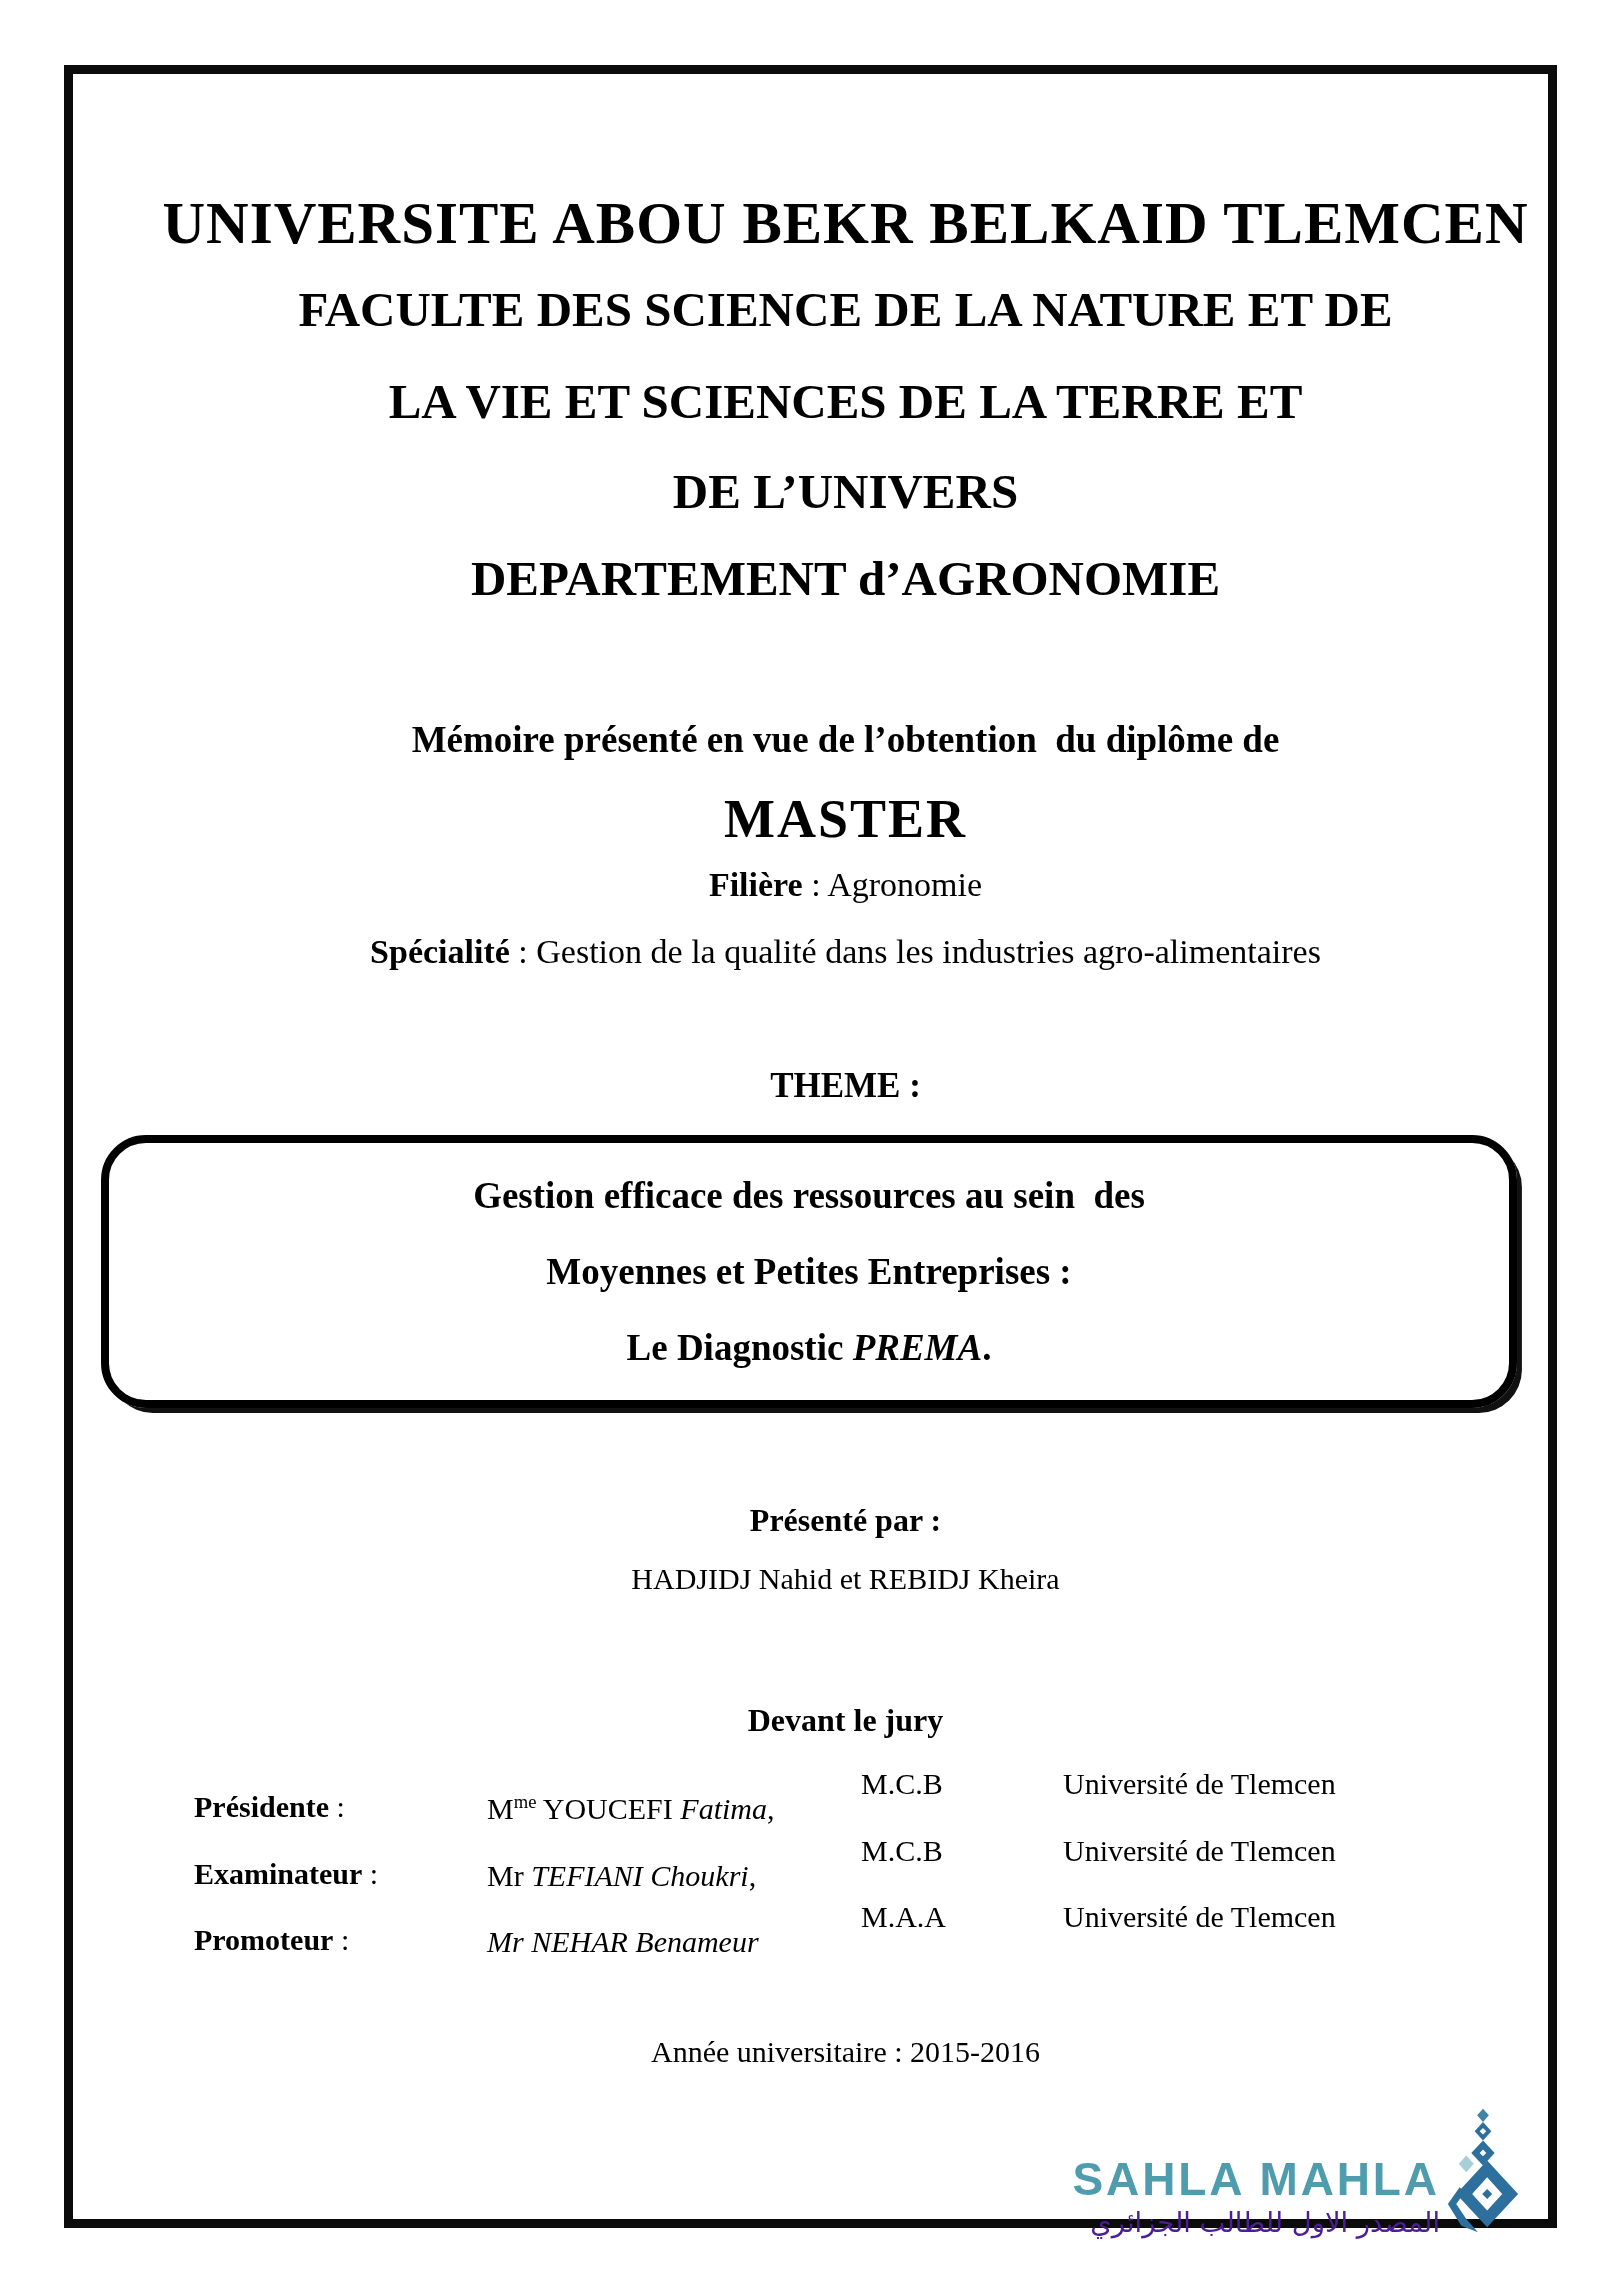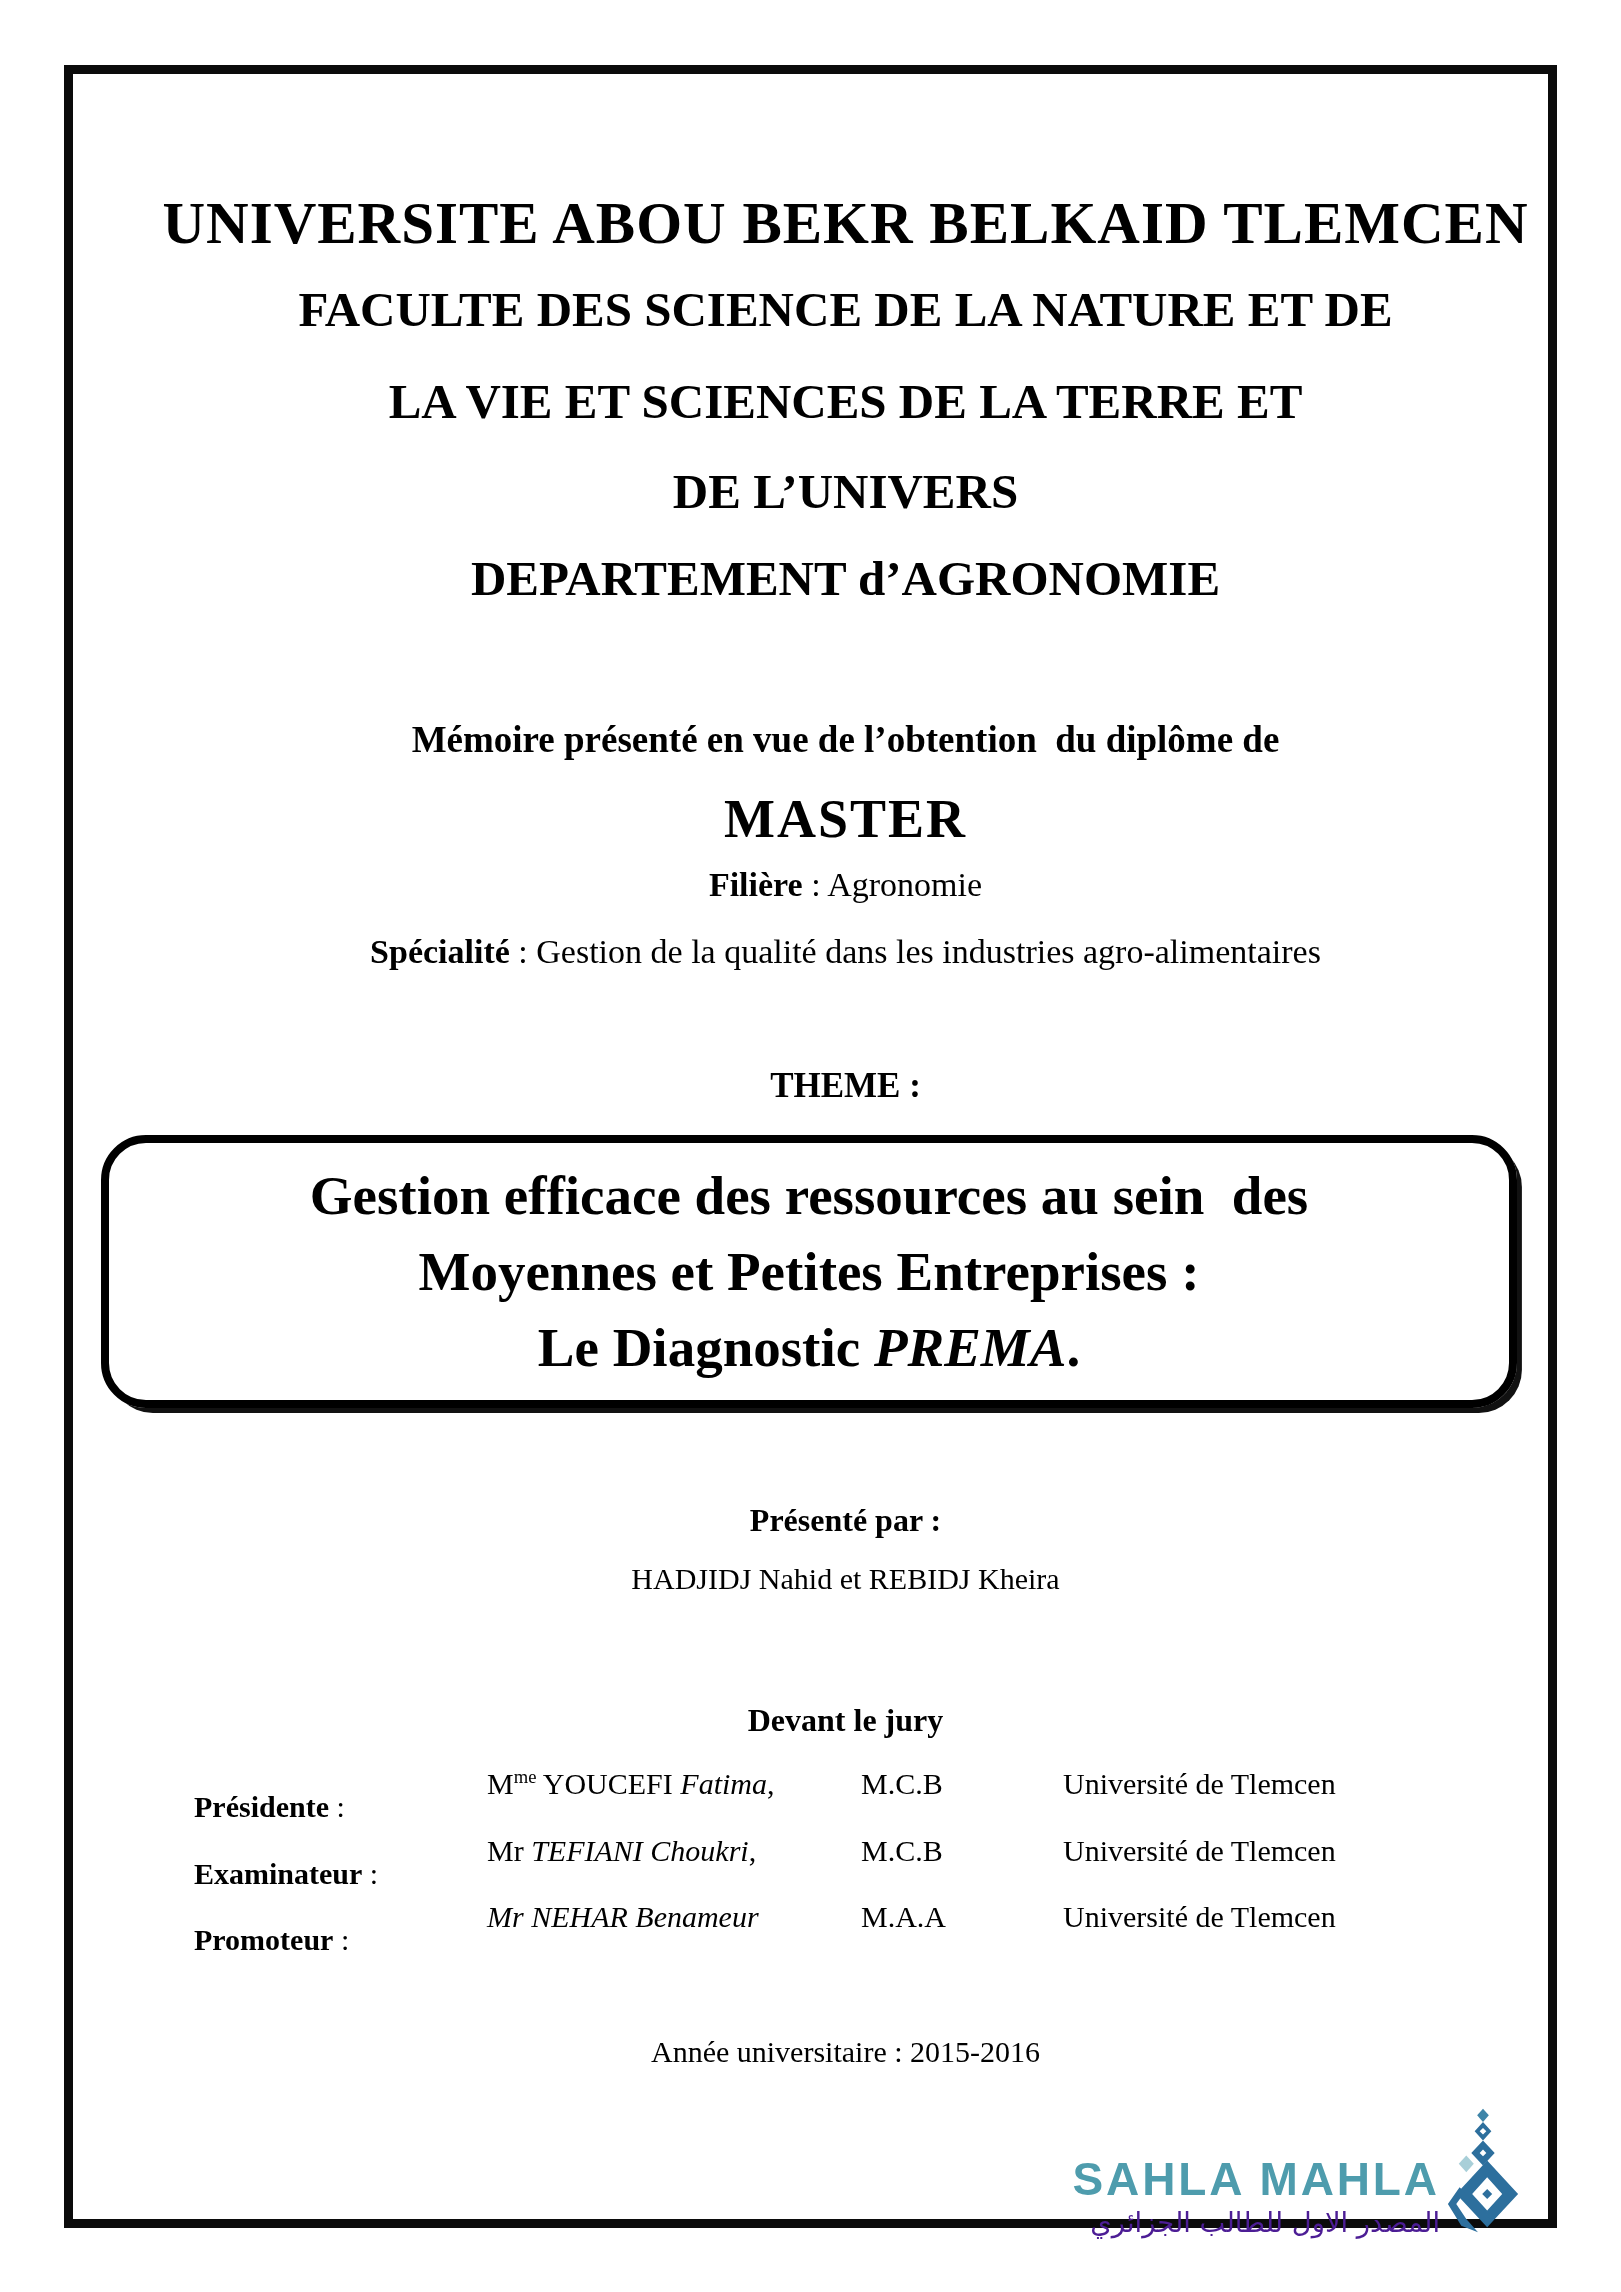--- a/index.html
+++ b/index.html
@@ -17,29 +17,29 @@
   .t5{top:550px;font-size:49px;font-weight:bold;}
   .memoire{top:718px;font-size:37px;font-weight:bold;}
   .master{top:788px;font-size:54px;font-weight:bold;letter-spacing:2px;}
   .filiere{top:866px;font-size:34px;}
   .specialite{top:933px;font-size:34px;}
   .theme-label{top:1066px;font-size:35px;font-weight:bold;}
   .theme-box{position:absolute;left:101px;top:1135px;width:1416px;height:273px;
              border:8.8px solid #000;border-radius:45px;box-sizing:border-box;
              box-shadow:6.9px 6.9px 0 -2px #111;
              display:flex;flex-direction:column;justify-content:center;
-             text-align:center;font-size:55px;font-weight:bold;line-height:76px;
+             text-align:center;font-size:37px;font-weight:bold;line-height:76px;
              white-space:pre-wrap;}
   .presented-by{top:1502px;font-size:32px;font-weight:bold;}
   .authors{top:1562px;font-size:30px;}
   .jury-head{top:1702px;font-size:32px;font-weight:bold;}
   .jury-row{position:absolute;left:0;width:100%;height:43px;font-size:30px;}
   .jury-row .jr-role{position:absolute;left:194px;font-weight:bold;white-space:pre;margin-top:23px;}
   .jury-row .jr-colon{font-weight:normal;}
-  .jury-row .jr-name{position:absolute;left:487px;white-space:pre;}
+  .jury-row .jr-name{position:absolute;left:487px;white-space:pre;margin-top:25px;}
   .jury-row .jr-grade{position:absolute;left:861px;}
   .jury-row .jr-aff{position:absolute;left:1063px;}
   .jr1{top:1767px;} .jr2{top:1834px;} .jr3{top:1900px;}
   sup{font-size:0.62em;line-height:0;}
   .year{top:2035px;font-size:30px;}
   .logo{position:absolute;top:2107px;right:96px;display:flex;gap:1px;align-items:flex-end;}
   .logo-text{margin-top:25.5px;text-align:right;}
   .brand{font-family:"Liberation Sans",sans-serif;font-weight:bold;font-size:46px;
          letter-spacing:2.9px;line-height:1.05;white-space:pre;}
   .tagline{font-family:"DejaVu Sans",sans-serif;font-size:27.4px;margin-top:3.9px;

